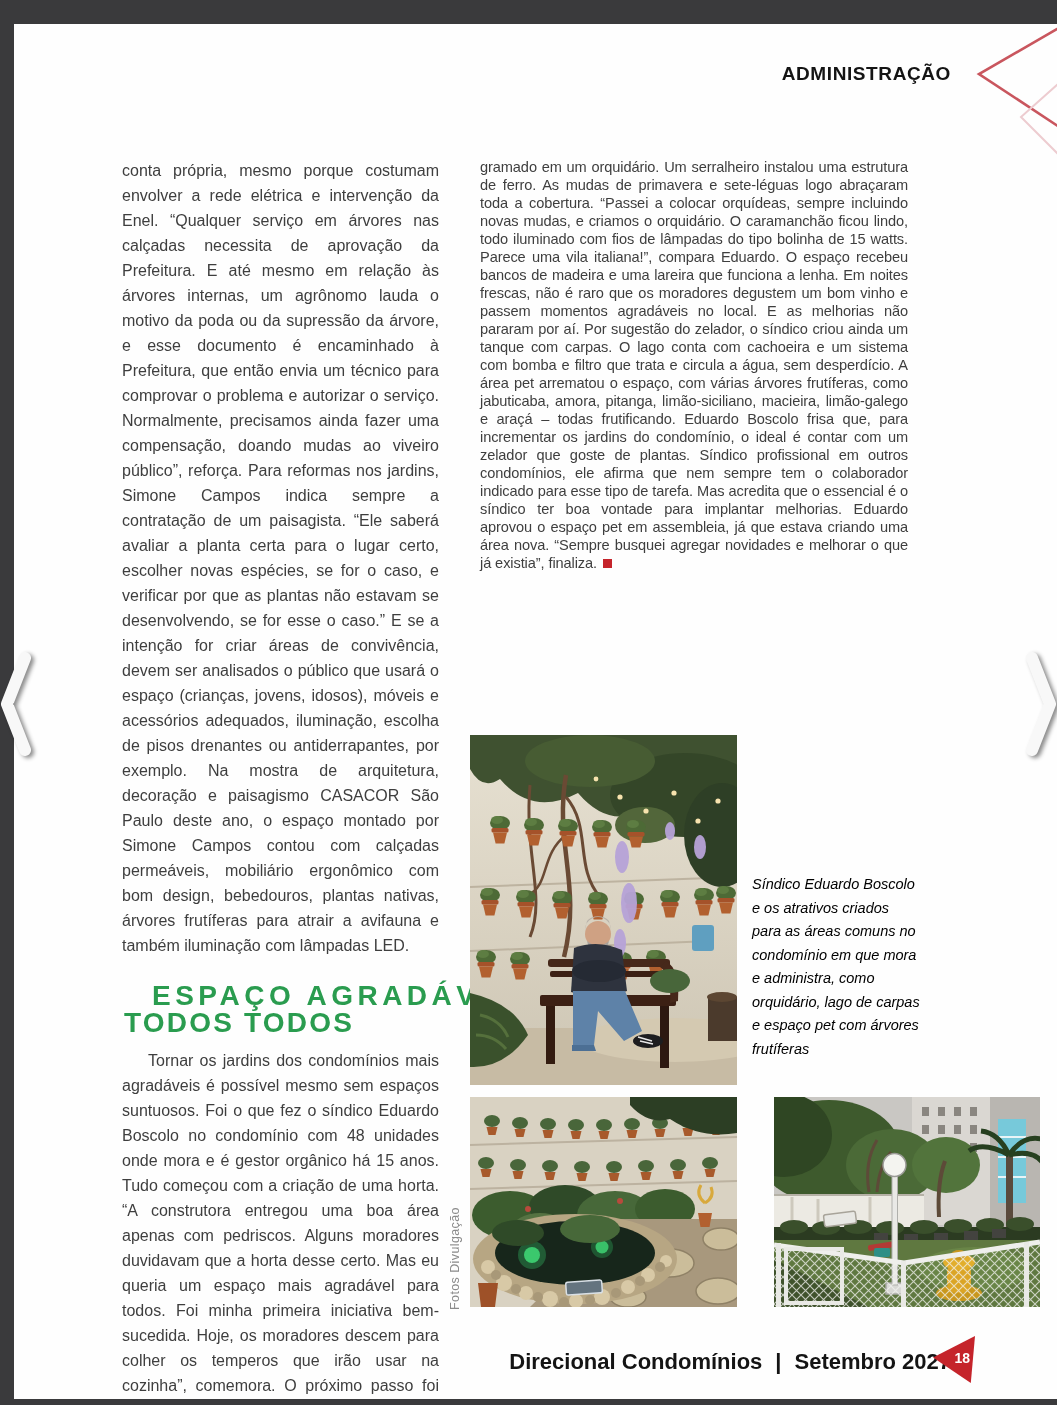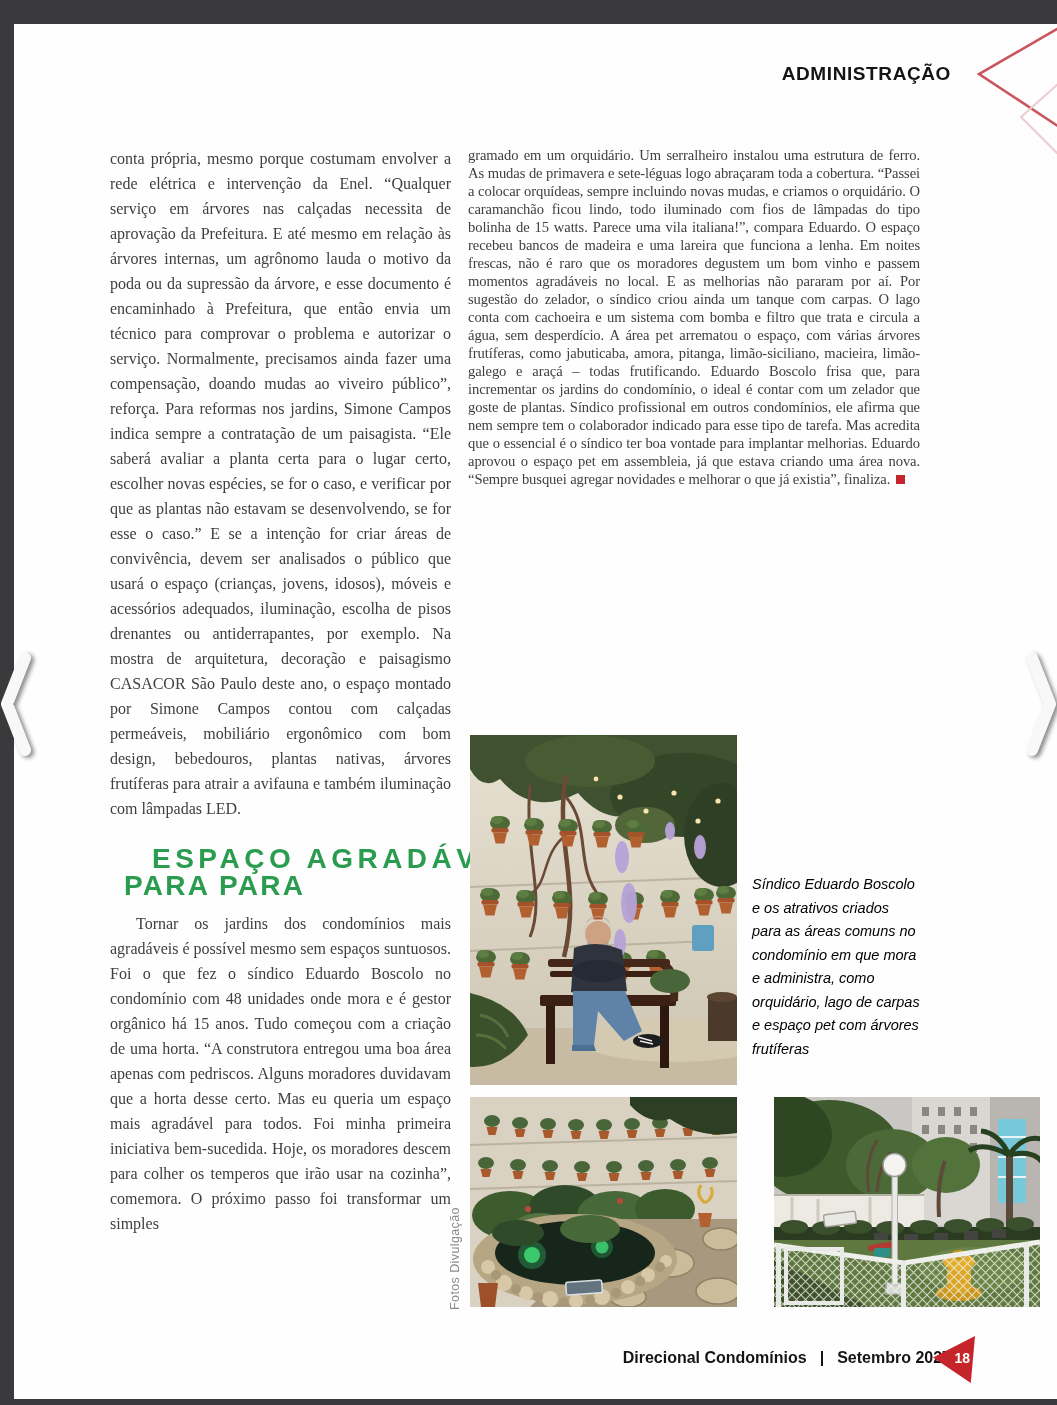--- a/index.html
+++ b/index.html
@@ -13,21 +13,21 @@
     background:#fefefe;overflow:hidden;padding-left:36px;
   }
   
   .section-label{
     position:absolute;top:39px;right:125px;
     font-size:19px;font-weight:bold;letter-spacing:.6px;color:#141414;
   }
   .corner-deco{position:absolute;top:0;right:0;width:135px;height:175px;}
   
   .col{position:absolute;top:122px;color:#3e3e3e;text-align:justify;}
-  .col p{margin:0;font-family:Liberation Serif, serif;}
+  .col p{margin:12px;}
   .col-left{left:96px;width:341px;font-size:16px;line-height:25px;}
   .col-right{left:454px;width:452px;font-size:14.6px;line-height:18px;letter-spacing:-0.1px;}
   .indent{text-indent:26px;}
   .section-heading{
     margin:24px 14px 12px;color:#2a9c4f;font-weight:bold;
     font-size:28px;line-height:27px;text-align:left;
   }
   .section-heading .l1{display:block;letter-spacing:4.5px;padding-left:28px;white-space:nowrap;}
   .section-heading .l2{display:block;letter-spacing:2.2px;}
   .endmark{display:inline-block;width:9px;height:9px;background:#c5242b;margin-left:6px;}
@@ -42,21 +42,21 @@
     font-style:italic;color:#000000;font-size:14.5px;line-height:23.5px;
   }
   .photo-credit{
     position:absolute;left:434px;top:1286px;
     transform:rotate(-90deg);transform-origin:0 0;
     font-size:12.5px;color:#8b8b8b;letter-spacing:.4px;white-space:nowrap;
   }
   
   .footer{
     position:absolute;top:1325px;right:125px;display:flex;gap:13px;align-items:baseline;
-    font-weight:bold;font-size:16px;color:#141414;
+    font-weight:bold;font-size:22px;color:#141414;
   }
   .page-num{position:absolute;left:919px;top:1312px;width:42px;height:47px;}
   .page-num .tri{
     position:absolute;inset:0;background:#c5242b;
     clip-path:polygon(100% 0%, 90% 100%, 0% 46%);
   }
   .page-num .num{
     position:absolute;right:5px;top:14px;color:#fff;font-weight:bold;font-size:14px;
   }
   
@@ -80,21 +80,21 @@
       <path d="M135,-6 L38,50 L135,114" stroke="#c9565e" stroke-width="2.6" fill="none"></path>
       <path d="M135,44 L80,93 L135,148" stroke="#edccd0" stroke-width="2" fill="none"></path>
     </svg>
 
     <div class="section-label">ADMINISTRAÇÃO</div>
 
     <div class="col col-left">
       <p>conta própria, mesmo porque costumam envolver a rede elétrica e intervenção da Enel. “Qualquer serviço em árvores nas calçadas necessita de aprovação da Prefeitura. E até mesmo em relação às árvores internas, um agrônomo lauda o motivo da poda ou da supressão da árvore, e esse documento é encaminhado à Prefeitura, que então envia um técnico para comprovar o problema e autorizar o serviço. Normalmente, precisamos ainda fazer uma compensação, doando mudas ao viveiro público”, reforça. Para reformas nos jardins, Simone Campos indica sempre a contratação de um paisagista. “Ele saberá avaliar a planta certa para o lugar certo, escolher novas espécies, se for o caso, e verificar por que as plantas não estavam se desenvolvendo, se for esse o caso.” E se a intenção for criar áreas de convivência, devem ser analisados o público que usará o espaço (crianças, jovens, idosos), móveis e acessórios adequados, iluminação, escolha de pisos drenantes ou antiderrapantes, por exemplo. Na mostra de arquitetura, decoração e paisagismo CASACOR São Paulo deste ano, o espaço montado por Simone Campos contou com calçadas permeáveis, mobiliário ergonômico com bom design, bebedouros, plantas nativas, árvores frutíferas para atrair a avifauna e também iluminação com lâmpadas LED.</p>
       <h2 class="section-heading">
         <span class="l1">ESPAÇO AGRADÁVEL</span>
-        <span class="l2">PARA PARA</span>
+        <span class="l2">TODOS TODOS</span>
       </h2>
       <p class="indent">Tornar os jardins dos condomínios mais agradáveis é possível mesmo sem espaços suntuosos. Foi o que fez o síndico Eduardo Boscolo no condomínio com 48 unidades onde mora e é gestor orgânico há 15 anos. Tudo começou com a criação de uma horta. “A construtora entregou uma boa área apenas com pedriscos. Alguns moradores duvidavam que a horta desse certo. Mas eu queria um espaço mais agradável para todos. Foi minha primeira iniciativa bem-sucedida. Hoje, os moradores descem para colher os temperos que irão usar na cozinha”, comemora. O próximo passo foi transformar um simples</p>
     </div>
 
     <div class="col col-right">
       <p><span>gramado em um orquidário. Um serralheiro instalou uma estrutura de ferro. As mudas de primavera e sete-léguas logo abraçaram toda a cobertura. “Passei a colocar orquídeas, sempre incluindo novas mudas, e criamos o orquidário. O caramanchão ficou lindo, todo iluminado com fios de lâmpadas do tipo bolinha de 15 watts. Parece uma vila italiana!”, compara Eduardo. O espaço recebeu bancos de madeira e uma lareira que funciona a lenha. Em noites frescas, não é raro que os moradores degustem um bom vinho e passem momentos agradáveis no local. E as melhorias não pararam por aí. Por sugestão do zelador, o síndico criou ainda um tanque com carpas. O lago conta com cachoeira e um sistema com bomba e filtro que trata e circula a água, sem desperdício. A área pet arrematou o espaço, com várias árvores frutíferas, como jabuticaba, amora, pitanga, limão-siciliano, macieira, limão-galego e araçá – todas frutificando. Eduardo Boscolo frisa que, para incrementar os jardins do condomínio, o ideal é contar com um zelador que goste de plantas. Síndico profissional em outros condomínios, ele afirma que nem sempre tem o colaborador indicado para esse tipo de tarefa. Mas acredita que o essencial é o síndico ter boa vontade para implantar melhorias. Eduardo aprovou o espaço pet em assembleia, já que estava criando uma área nova. “Sempre busquei agregar novidades e melhorar o que já existia”, finaliza.</span><span class="endmark"></span></p>
     </div>
 
     <div class="photo" id="photo-main">
       <svg viewBox="0 0 267 350" preserveAspectRatio="none">

